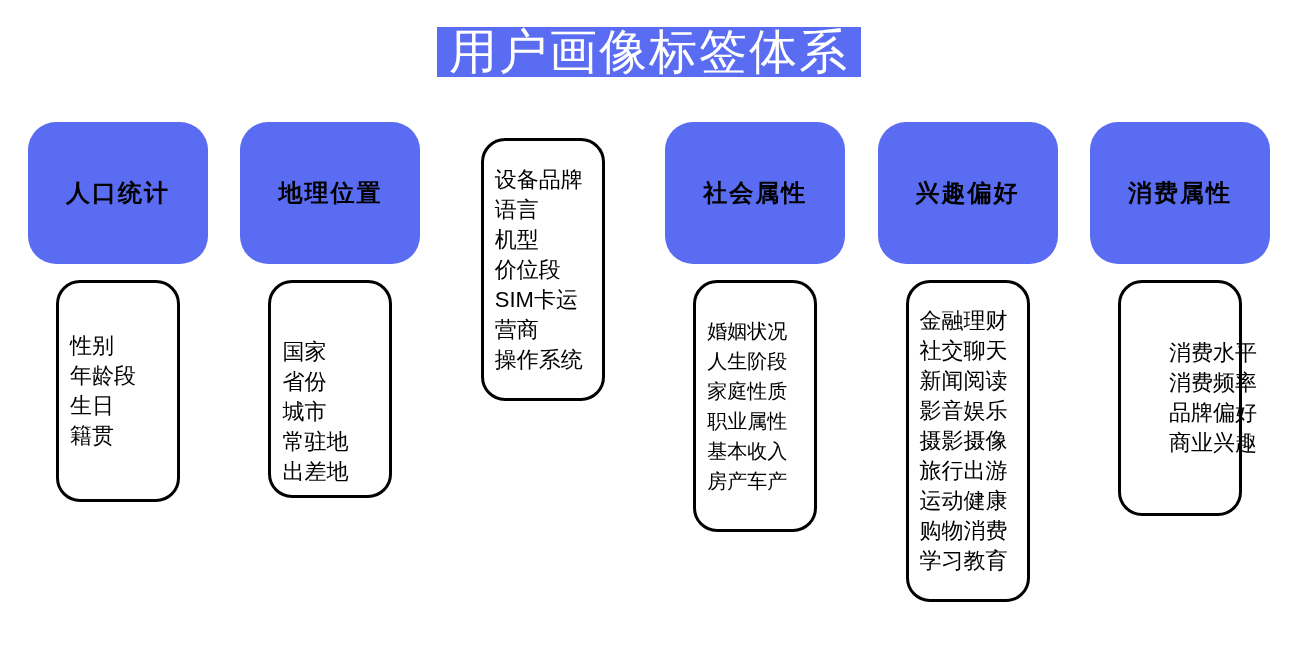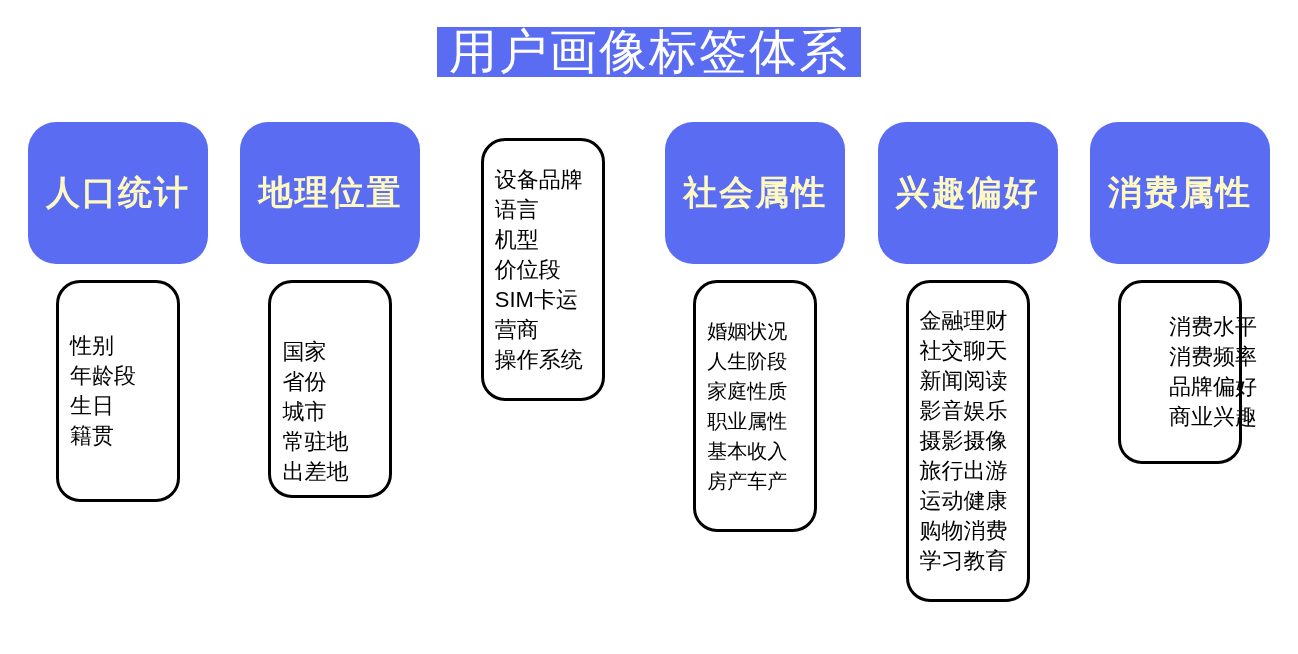--- a/index.html
+++ b/index.html
@@ -20,43 +20,43 @@
     display:flex; align-items:center; justify-content:center;
   }
 
   .columns {
     display:flex; justify-content:space-between; align-items:flex-start;
     padding:0 28px; margin-top:45px;
   }
   .column { width:180px; display:flex; flex-direction:column; align-items:center; }
   .header {
     width:180px; height:142px; background:var(--accent);
-    border-radius:28px; color:#fef9c3;
-    font-size:34px; font-weight:bold; letter-spacing:2px;
+    border-radius:28px; color:#000000;
+    font-size:24px; font-weight:bold; letter-spacing:2px;
     display:flex; align-items:center; justify-content:center;
     white-space:nowrap;
   }
   .card {
     margin-top:16px; width:124px; background:#ffffff;
     border:3px solid var(--ink); border-radius:24px;
     display:flex; align-items:center;
     padding:8px 6px 8px 11px;
   }
   .lines { width:100%; }
   .line {
     display:block; color:var(--ink);
     font-size:22px; line-height:30px; white-space:nowrap;
   }
   .column:nth-child(1) .card { height:222px; }
   .column:nth-child(2) .card { height:218px;align-items:flex-end; }
   .column:nth-child(3) .card { height:263px; }
   .column:nth-child(4) .card { height:252px; }
   .column:nth-child(4) .line { font-size:20px; }
   .column:nth-child(5) .card { height:322px; }
-  .column:nth-child(6) .card { height:184px;padding-left:48px; }
+  .column:nth-child(6) .card { height:236px;padding-left:48px; }
 </style>
 </head>
 <body>
 
 <div class="page">
   <div class="title-row">
     <div class="title">用户画像标签体系</div>
   </div>
   <div class="columns" id="columns">
   <div class="column">

